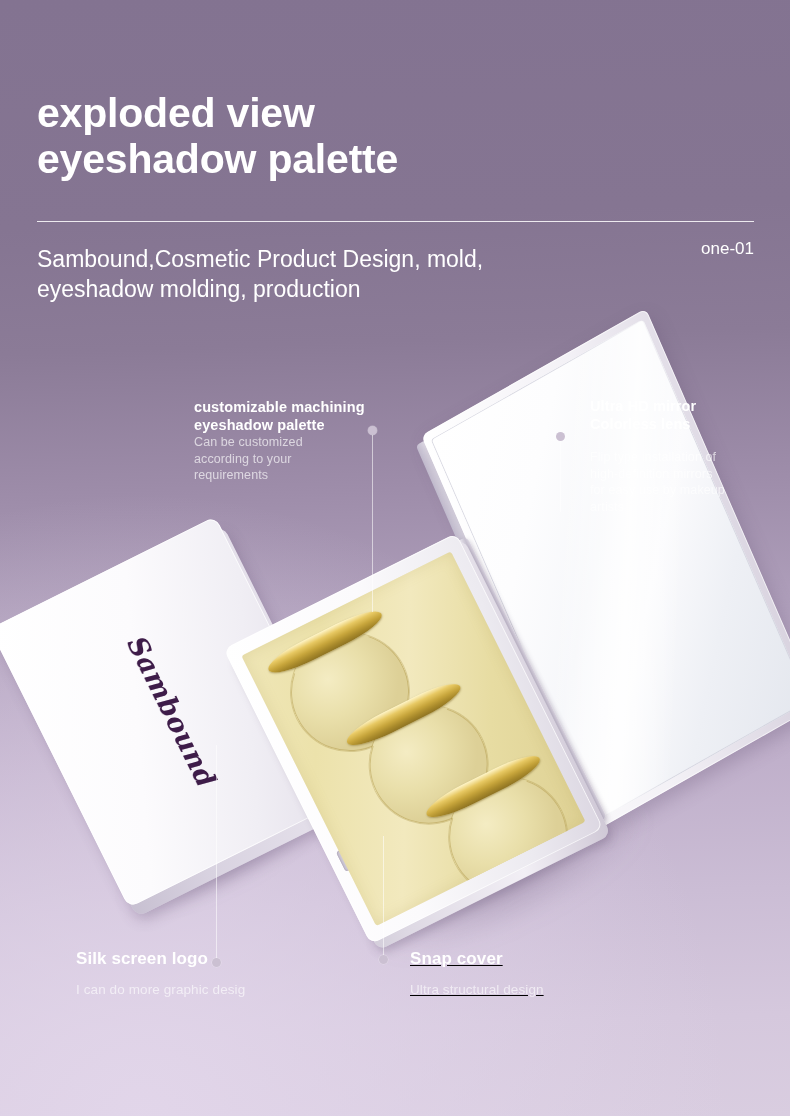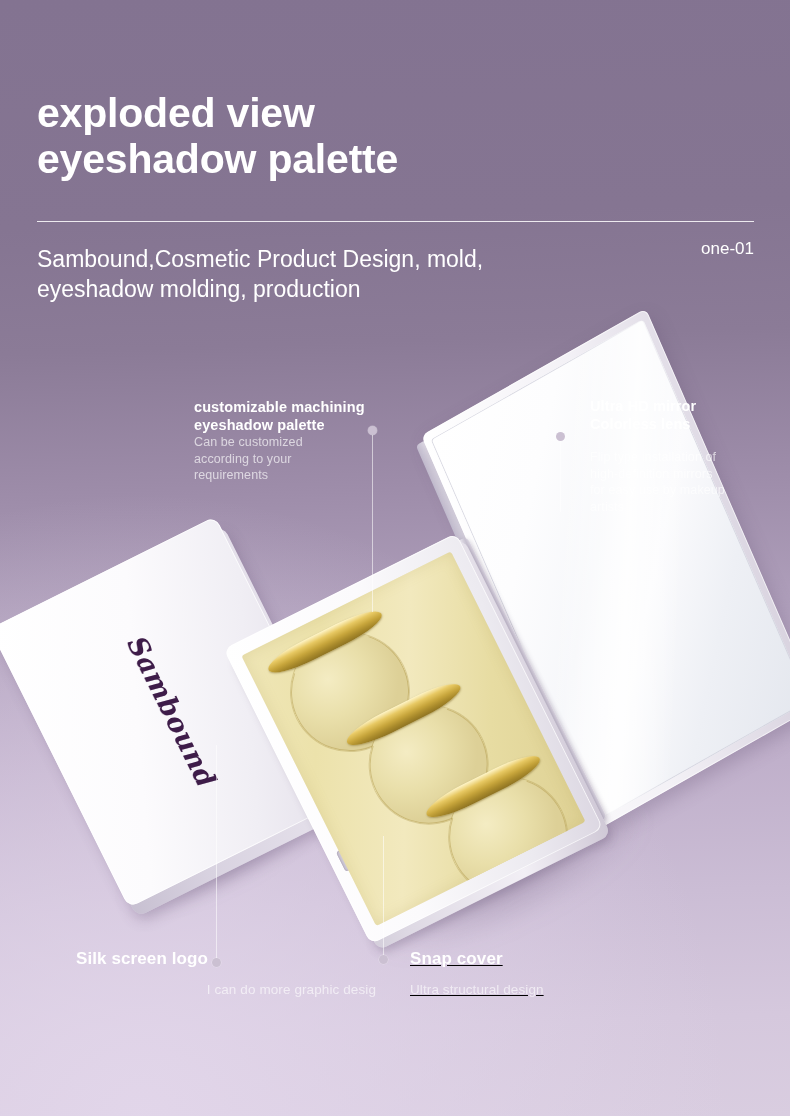--- a/index.html
+++ b/index.html
@@ -85,21 +85,21 @@
   .callout.big .c-title{ font-size:17px; line-height:21px; }
   .callout.big .c-desc{ font-size:13.5px; line-height:18px; color:rgba(255,255,255,.62); }
 
   #callout-custom{ left:194px; top:398px; width:215px; }
   #callout-custom .c-desc{ }
 
   #callout-mirror{ left:590px; top:397px; width:180px; }
   #callout-mirror .c-desc{ margin-top:16px; }
 
   #callout-silk{ left:60px; top:948px; width:300px;margin-left:16px; }
-  #callout-silk .c-desc{ margin-top:12px;text-align:right; }
+  #callout-silk .c-desc{ margin-top:12px; }
 
   #callout-snap{ left:410px; top:948px; width:300px;text-decoration:underline; }
   #callout-snap .c-desc{ margin-top:12px; }
 
   
   .leader{ position:absolute; background:rgba(255,255,255,.55); width:1px; }
   .dot{
     position:absolute;
     width:9px; height:9px;
     border-radius:50%;

